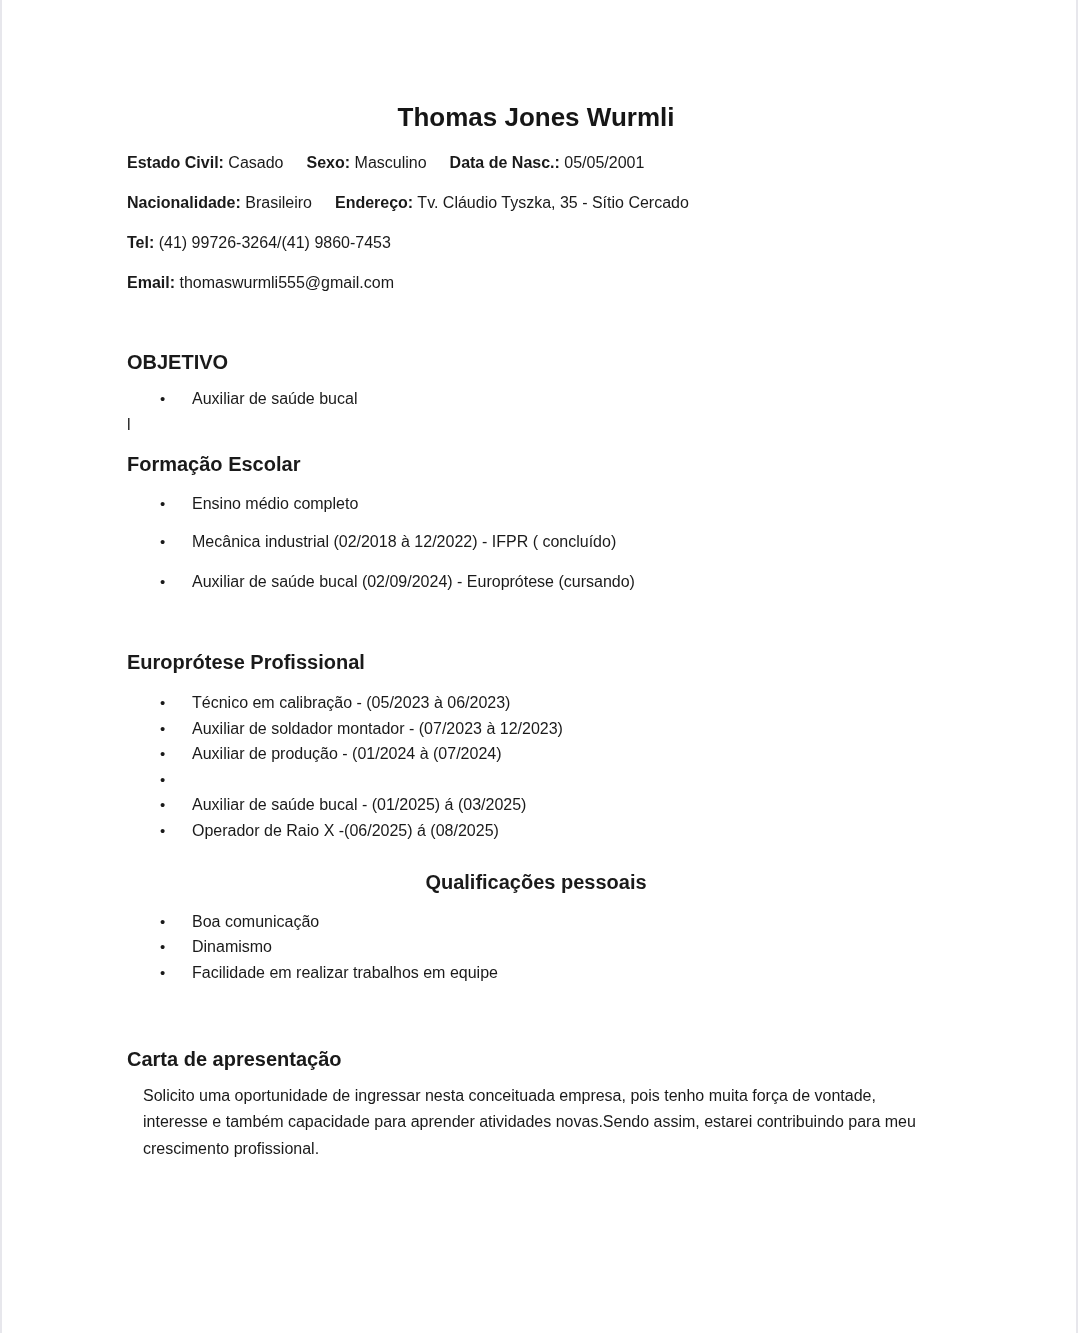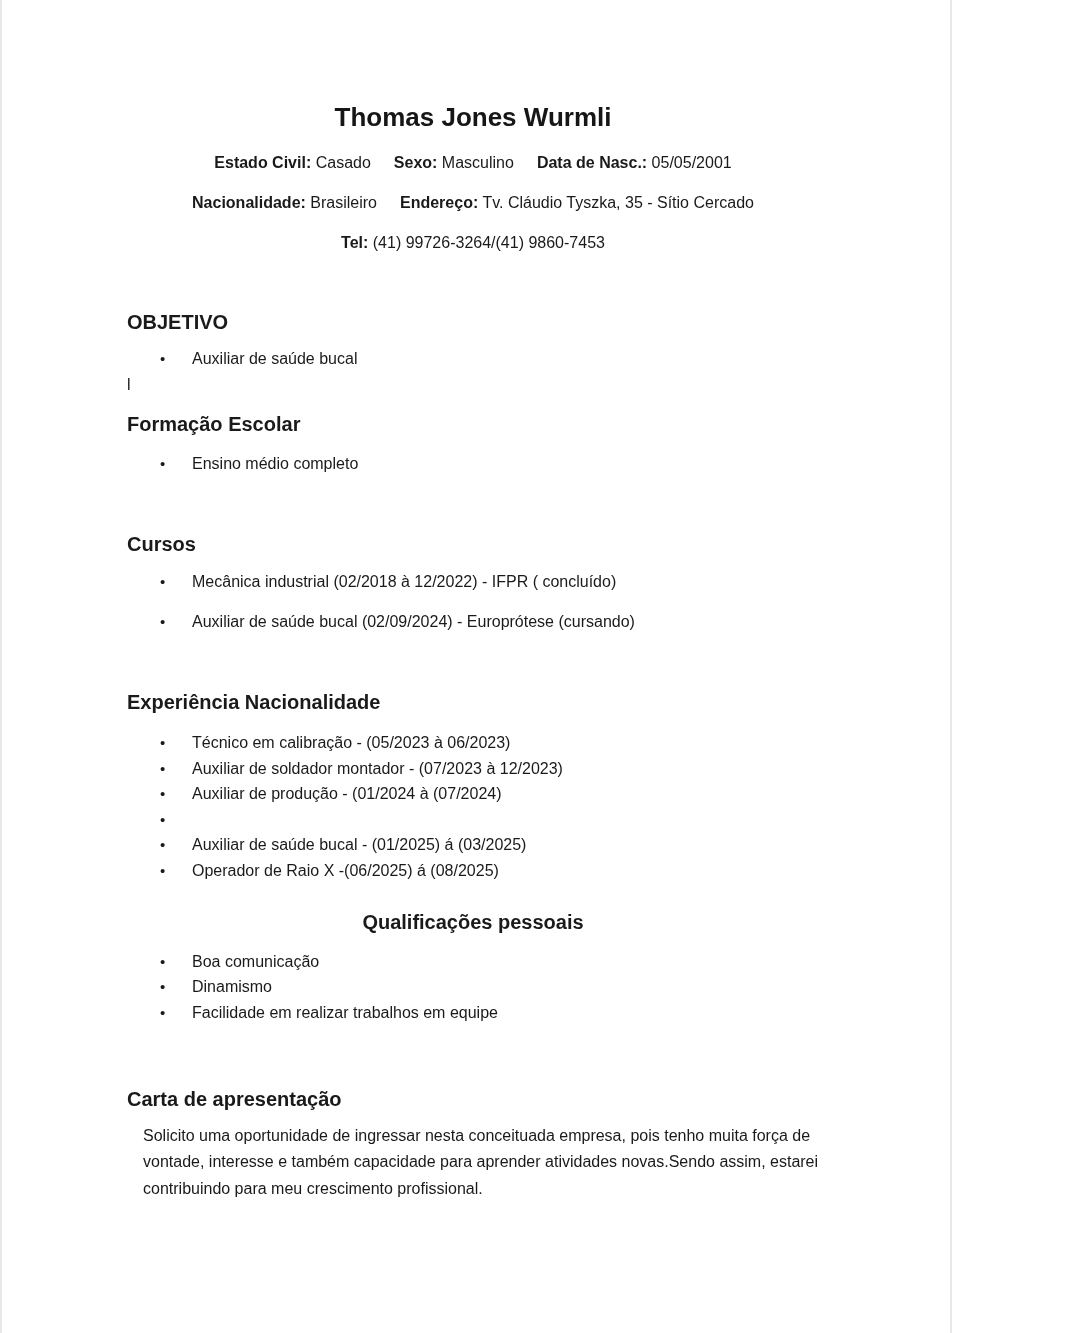--- a/index.html
+++ b/index.html
@@ -2,21 +2,21 @@
 <html><head>
 <meta charset="utf-8">
 <style>
   html, body {
     margin: 0;
     padding: 0;
     background: #ffffff;
   }
   .page {
     position: relative;
-    width: 952px;
+    width: 1078px;
     height: 1333px;
     box-sizing: border-box;
     background: #ffffff;
     border-left: 2px solid #e7e7ec;
     border-right: 2px solid #e7e7ec;
     padding: 0 131px 0 125px;
     font-family: "Liberation Sans", sans-serif;
     color: #1a1a1a;
     overflow: hidden;
   }
@@ -25,21 +25,21 @@
     font-size: 26px;
     line-height: 30px;
     font-weight: 700;
     text-align: center;
     color: #161616;
   }
   .contact-line {
     margin: 20px 0 0 0;
     font-size: 16px;
     line-height: 20px;
-    text-align: center;
+    text-align: left;
     white-space: nowrap;
   }
   .contact-line.first { margin-top: 21px; }
   .seg + .seg { margin-left: 23px; }
   .seg b { font-weight: 700; }
 
   .sec-h {
     margin: 0;
     font-size: 20px;
     line-height: 20px;
@@ -94,45 +94,47 @@
   </p>
 
   <p class="contact-line">
     <span class="seg"><b>Nacionalidade:</b> <span>Brasileiro</span></span><span class="seg"><b>Endereço:</b> <span>Tv. Cláudio Tyszka, 35 - Sítio Cercado</span></span>
   </p>
 
   <p class="contact-line">
     <span class="seg"><b>Tel:</b> <span>(41) 99726-3264/(41) 9860-7453</span></span>
   </p>
 
+  <p class="contact-line">
+    <span class="seg"><b>Email:</b> <span>thomaswurmli555@gmail.com</span></span>
+  </p>
 
   <h2 class="sec-h" id="objetivo-heading">OBJETIVO</h2>
   <div class="li mt17">
     <span class="bullet">•</span>
     <span>Auxiliar de saúde bucal</span>
   </div>
   <div class="stray">l</div>
 
   <h2 class="sec-h" id="formacao-heading">Formação Escolar</h2>
   <div class="li mt20">
     <span class="bullet">•</span>
     <span>Ensino médio completo</span>
   </div>
 
-  <h2 class="sec-h" id="cursos-heading">Cursos</h2>
   <div class="li mt18">
     <span class="bullet">•</span>
     <span>Mecânica industrial (02/2018 à 12/2022) - IFPR ( concluído)</span>
   </div>
   <div class="li mt20">
     <span class="bullet">•</span>
     <span>Auxiliar de saúde bucal (02/09/2024) - Europrótese (cursando)</span>
   </div>
 
-  <h2 class="sec-h" id="experiencia-heading">Experiência Nacionalidade</h2>
+  <h2 class="sec-h" id="experiencia-heading">Europrótese Profissional</h2>
   <div class="li mt21">
     <span class="bullet">•</span>
     <span>Técnico em calibração - (05/2023 à 06/2023)</span>
   </div>
   <div class="li mt5">
     <span class="bullet">•</span>
     <span>Auxiliar de soldador montador - (07/2023 à 12/2023)</span>
   </div>
   <div class="li mt5">
     <span class="bullet">•</span>

